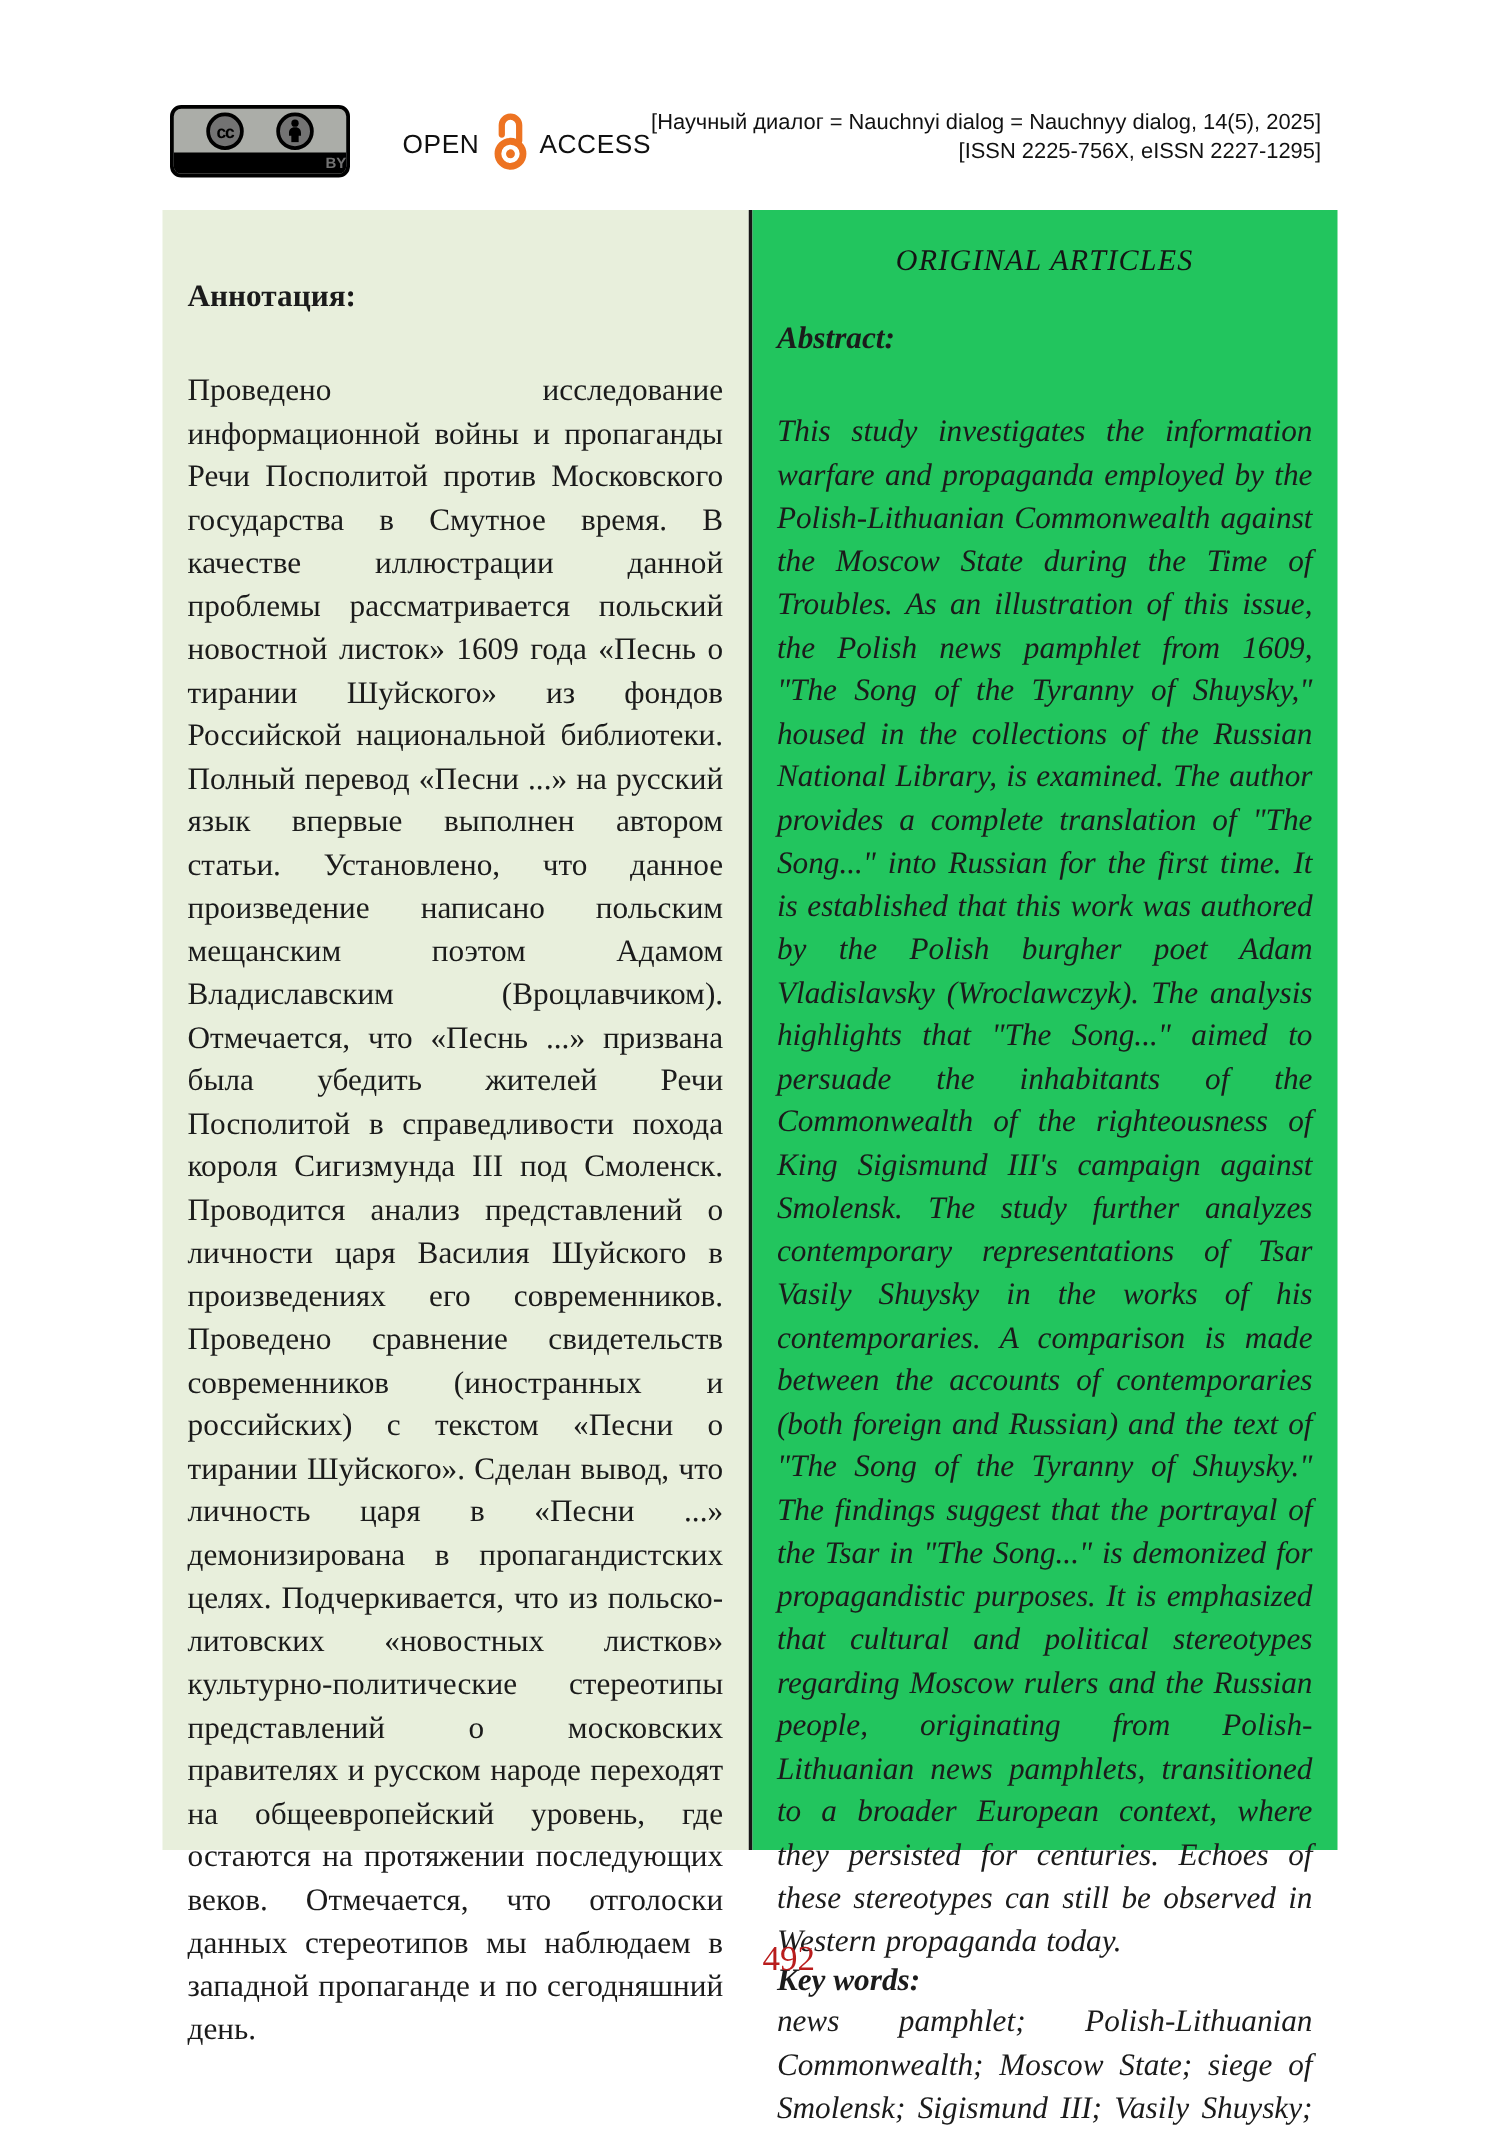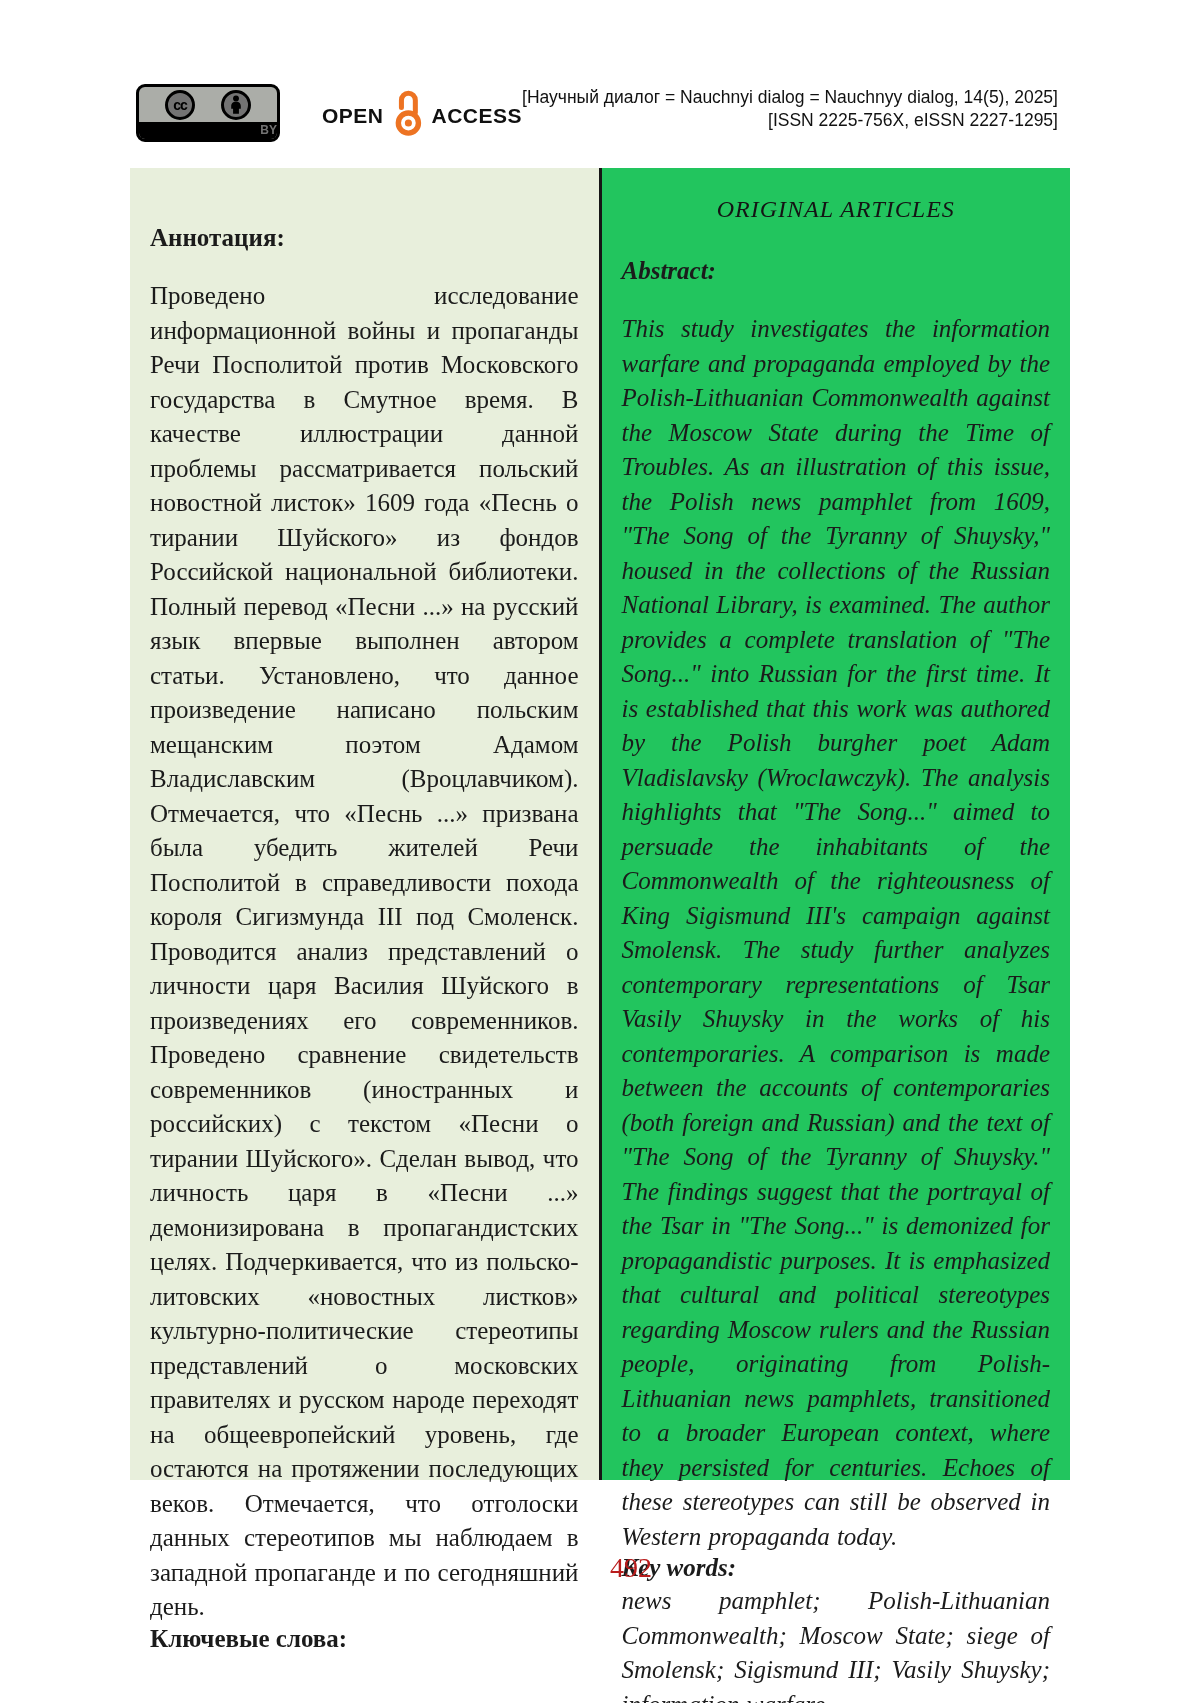--- a/index.html
+++ b/index.html
@@ -53,21 +53,21 @@
     font-weight: bold; font-size: 12px; line-height: 17px;
     text-align: right;
   }
   .oa-logo {
     display: flex; align-items: center;
     margin-left: 42px; margin-top: 8px;
     gap: 7px;
   }
   .oa-word {
     font-family: "Liberation Sans", sans-serif;
-    font-weight: bold; font-size: 21px; letter-spacing: 0.5px;
+    font-weight: normal; font-size: 21px; letter-spacing: 0.5px;
     color: #101010;
   }
   .oa-lock { display: inline-flex; margin-top: -6px; }
   .citation {
     margin-left: auto;
     text-align: right;
     font-family: "Liberation Sans", sans-serif;
     font-size: 17.5px; line-height: 23px;
     color: #111;
     margin-top: 2px;
@@ -100,21 +100,21 @@
   }
   .section-label {
     font-weight: bold;
     font-size: 25px;
     margin-top: 34px;
   }
   .body-text {
     font-size: 25px;
     line-height: 34.5px;
     text-align: justify;
-    margin-top: 27px;
+    margin-top: 44px;
     word-spacing: 1px;
   }
   .keywords { margin-top: auto; }
   .keywords .section-label { margin-top: 0; }
   .keywords .body-text { margin-top: 2px; }
 
   
   .page-number {
     position: absolute;
     top: 1552px; left: 0; width: 100%;
@@ -163,24 +163,20 @@
       <div>[ISSN 2225-756X, eISSN 2227-1295]</div>
     </div>
 
   </div>
 
   <div class="columns">
 
     <div class="column column-ru" style="background: rgb(232, 239, 220);">
       <div class="section-label">Аннотация:</div>
       <div class="body-text">Проведено исследование информационной войны и пропаганды Речи Посполитой против Московского государства в Смутное время. В качестве иллюстрации данной проблемы рассматривается польский новостной листок» 1609 года «Песнь о тирании Шуйского» из фондов Российской национальной библиотеки. Полный перевод «Песни ...» на русский язык впервые выполнен автором статьи. Установлено, что данное произведение написано польским мещанским поэтом Адамом Владиславским (Вроцлавчиком). Отмечается, что «Песнь ...» призвана была убедить жителей Речи Посполитой в справедливости похода короля Сигизмунда III под Смоленск. Проводится анализ представлений о личности царя Василия Шуйского в произведениях его современников. Проведено сравнение свидетельств современников (иностранных и российских) с текстом «Песни о тирании Шуйского». Сделан вывод, что личность царя в «Песни ...» демонизирована в пропагандистских целях. Подчеркивается, что из польско-литовских «новостных листков» культурно-политические стереотипы представлений о московских правителях и русском народе переходят на общеевропейский уровень, где остаются на протяжении последующих веков. Отмечается, что отголоски данных стереотипов мы наблюдаем в западной пропаганде и по сегодняшний день.</div>
-      <div class="keywords">
-        <div class="section-label">Ключевые слова:</div>
-
-      </div>
     </div>
 
     <div class="divider"></div>
 
     <div class="column column-en" style="background: #22c55e; font-style: italic;">
       <div class="col-header">ORIGINAL ARTICLES</div>
       <div class="section-label">Abstract:</div>
       <div class="body-text">This study investigates the information warfare and propaganda employed by the Polish-Lithuanian Commonwealth against the Moscow State during the Time of Troubles. As an illustration of this issue, the Polish news pamphlet from 1609, "The Song of the Tyranny of Shuysky," housed in the collections of the Russian National Library, is examined. The author provides a complete translation of "The Song..." into Russian for the first time. It is established that this work was authored by the Polish burgher poet Adam Vladislavsky (Wroclawczyk). The analysis highlights that "The Song..." aimed to persuade the inhabitants of the Commonwealth of the righteousness of King Sigismund III's campaign against Smolensk. The study further analyzes contemporary representations of Tsar Vasily Shuysky in the works of his contemporaries. A comparison is made between the accounts of contemporaries (both foreign and Russian) and the text of "The Song of the Tyranny of Shuysky." The findings suggest that the portrayal of the Tsar in "The Song..." is demonized for propagandistic purposes. It is emphasized that cultural and political stereotypes regarding Moscow rulers and the Russian people, originating from Polish-Lithuanian news pamphlets, transitioned to a broader European context, where they persisted for centuries. Echoes of these stereotypes can still be observed in Western propaganda today.</div>
       <div class="keywords">
         <div class="section-label">Key words:</div>

